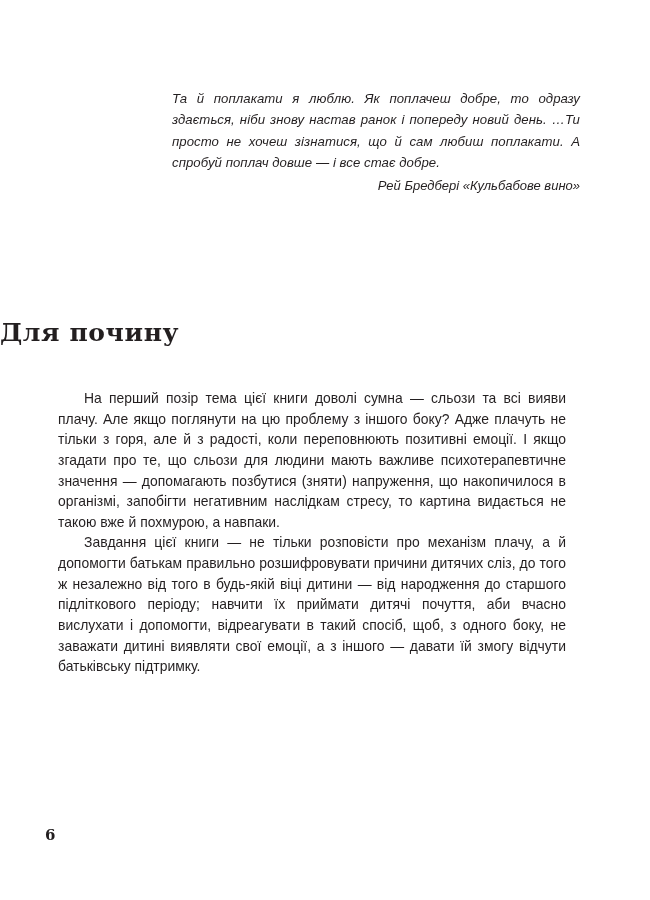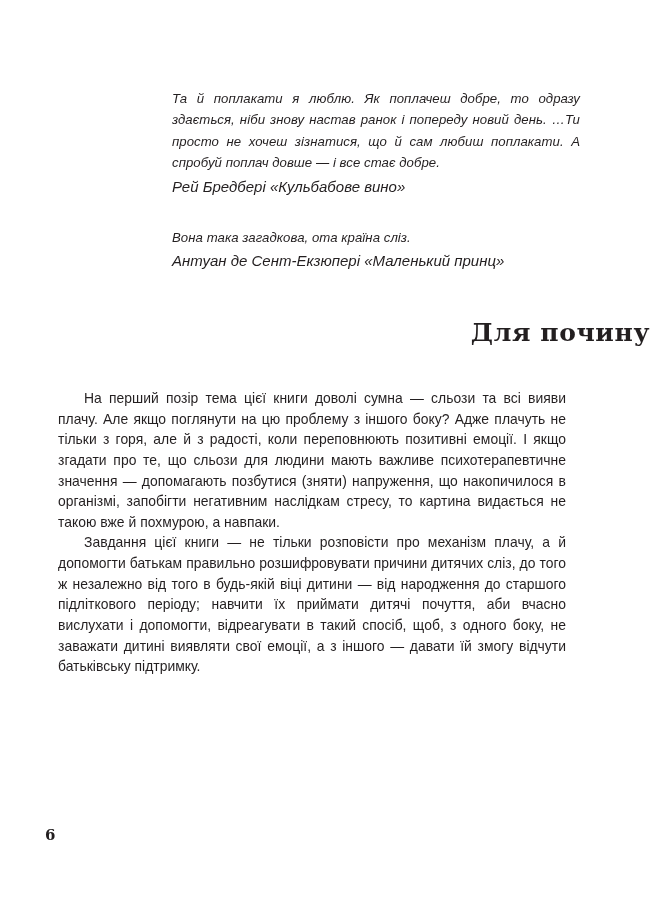--- a/index.html
+++ b/index.html
@@ -34,36 +34,37 @@
   .epigraph {
     font-style: italic;
     font-size: 13.2px;
     line-height: 1.62;
     text-align: justify;
     color: #231f20;
     letter-spacing: 0.05px;
   }
   .attrib {
     font-style: italic;
-    font-size: 15px;
+    font-size: 13px;
     line-height: 1.62;
+    text-align: right;
     color: #231f20;
     margin-top: 1px;
   }
   .epigraph-two {
     margin-top: 28px;
   }
 
   
   .section-title {
     position: absolute;
     left: 0;
     top: 318px;
     width: 650px;
-    text-align: right;
+    text-align: left;
     font-family: "DejaVu Serif", serif;
     font-weight: bold;
     font-size: 25px;
     letter-spacing: 0.6px;
     color: #231f20;
   }
 
   
   .body-text {
     position: absolute;
@@ -101,24 +102,20 @@
 
 <div class="page">
 
   <div class="epigraphs">
 
     <div class="epigraph-one">
       <div class="epigraph first-line">Та й поплакати я люблю. Як поплачеш добре, то одразу здається, ніби знову настав ранок і попереду новий день. …Ти просто не хочеш зізнатися, що й сам любиш поплакати. А спробуй поплач довше — і все стає добре.</div>
       <div class="attrib">Рей Бредбері «Кульбабове вино»</div>
     </div>
 
-    <div class="epigraph-two">
-      <div class="epigraph first-line">Вона така загадкова, ота країна сліз.</div>
-      <div class="attrib">Антуан де Сент-Екзюпері «Маленький принц»</div>
-    </div>
 
   </div>
 
   <div class="section-title">Для почину</div>
 
   <div class="body-text">
     <p>На перший позір тема цієї книги доволі сумна — сльози та всі вияви плачу. Але якщо поглянути на цю проблему з іншого боку? Адже плачуть не тільки з горя, але й з радості, коли переповнюють позитивні емоції. І якщо згадати про те, що сльози для людини мають важливе психотерапевтичне значення — допомагають позбутися (зняти) напруження, що накопичилося в організмі, запобігти негативним наслідкам стресу, то картина видається не такою вже й похмурою, а навпаки.</p>
     <p>Завдання цієї книги — не тільки розповісти про механізм плачу, а й допомогти батькам правильно розшифровувати причини дитячих сліз, до того ж незалежно від того в будь-якій віці дитини — від народження до старшого підліткового періоду; навчити їх приймати дитячі почуття, аби вчасно вислухати і допомогти, відреагувати в такий спосіб, щоб, з одного боку, не заважати дитині виявляти свої емоції, а з іншого — давати їй змогу відчути батьківську підтримку.</p>
   </div>
 

